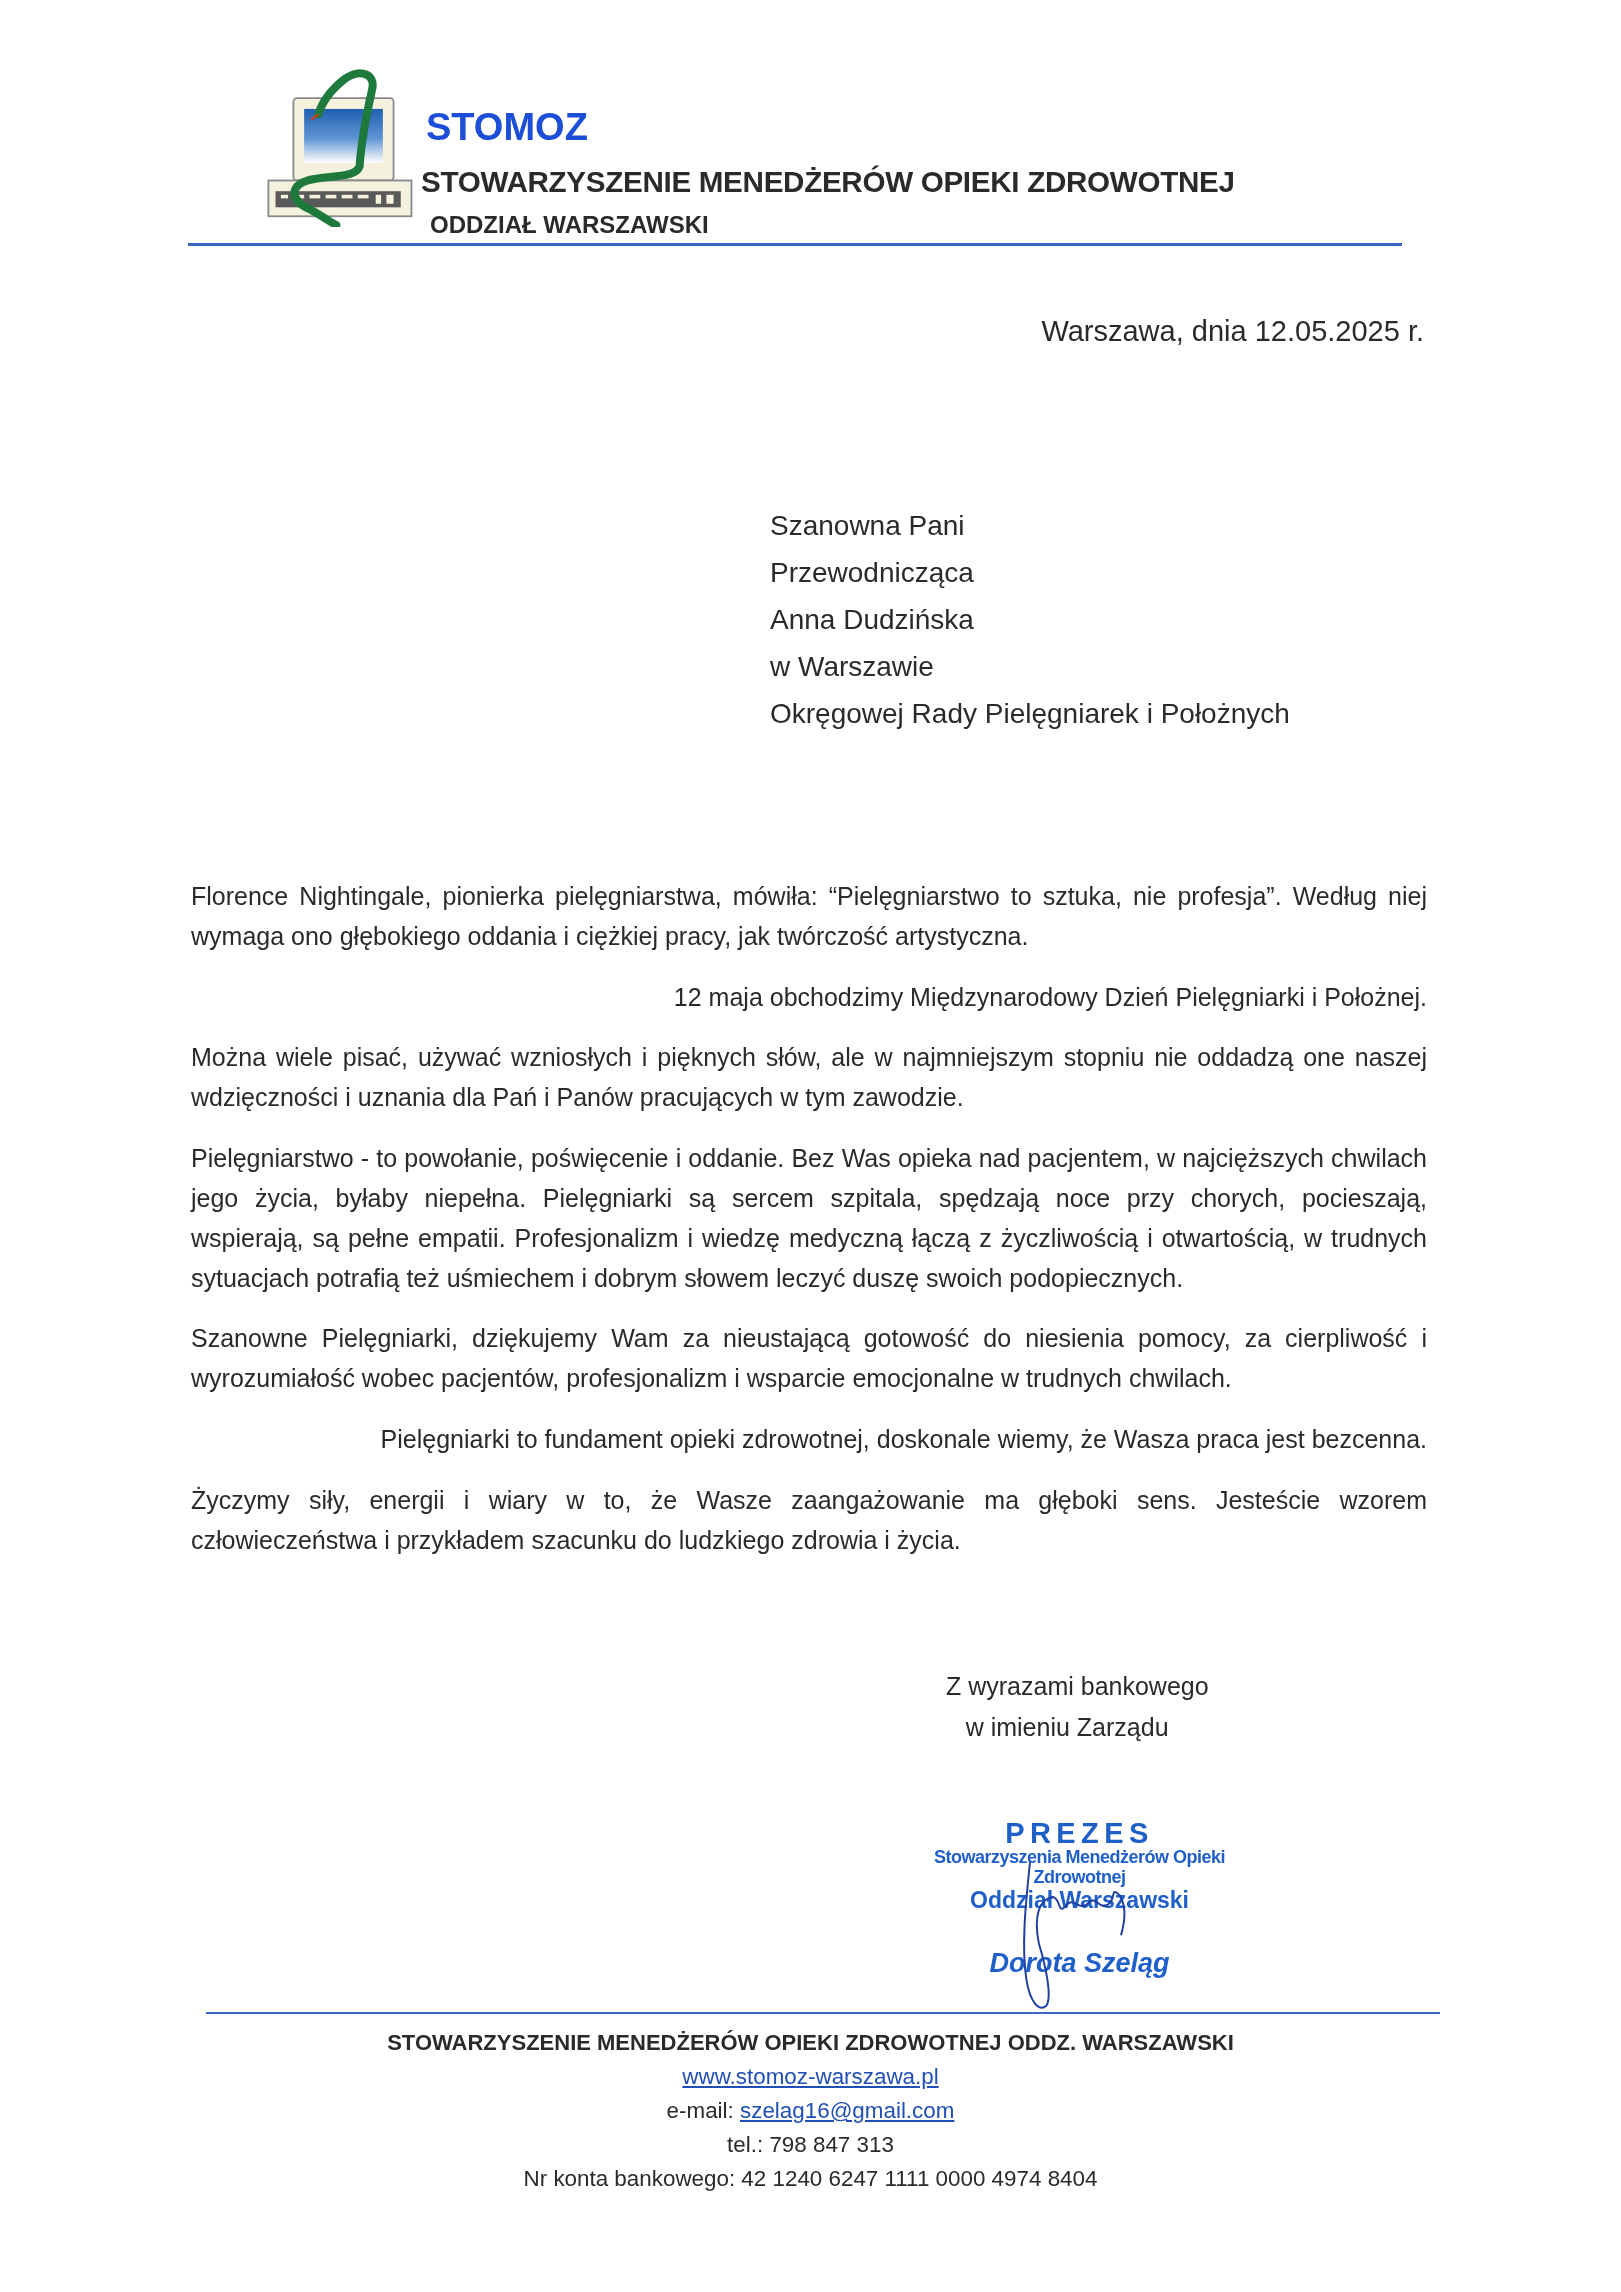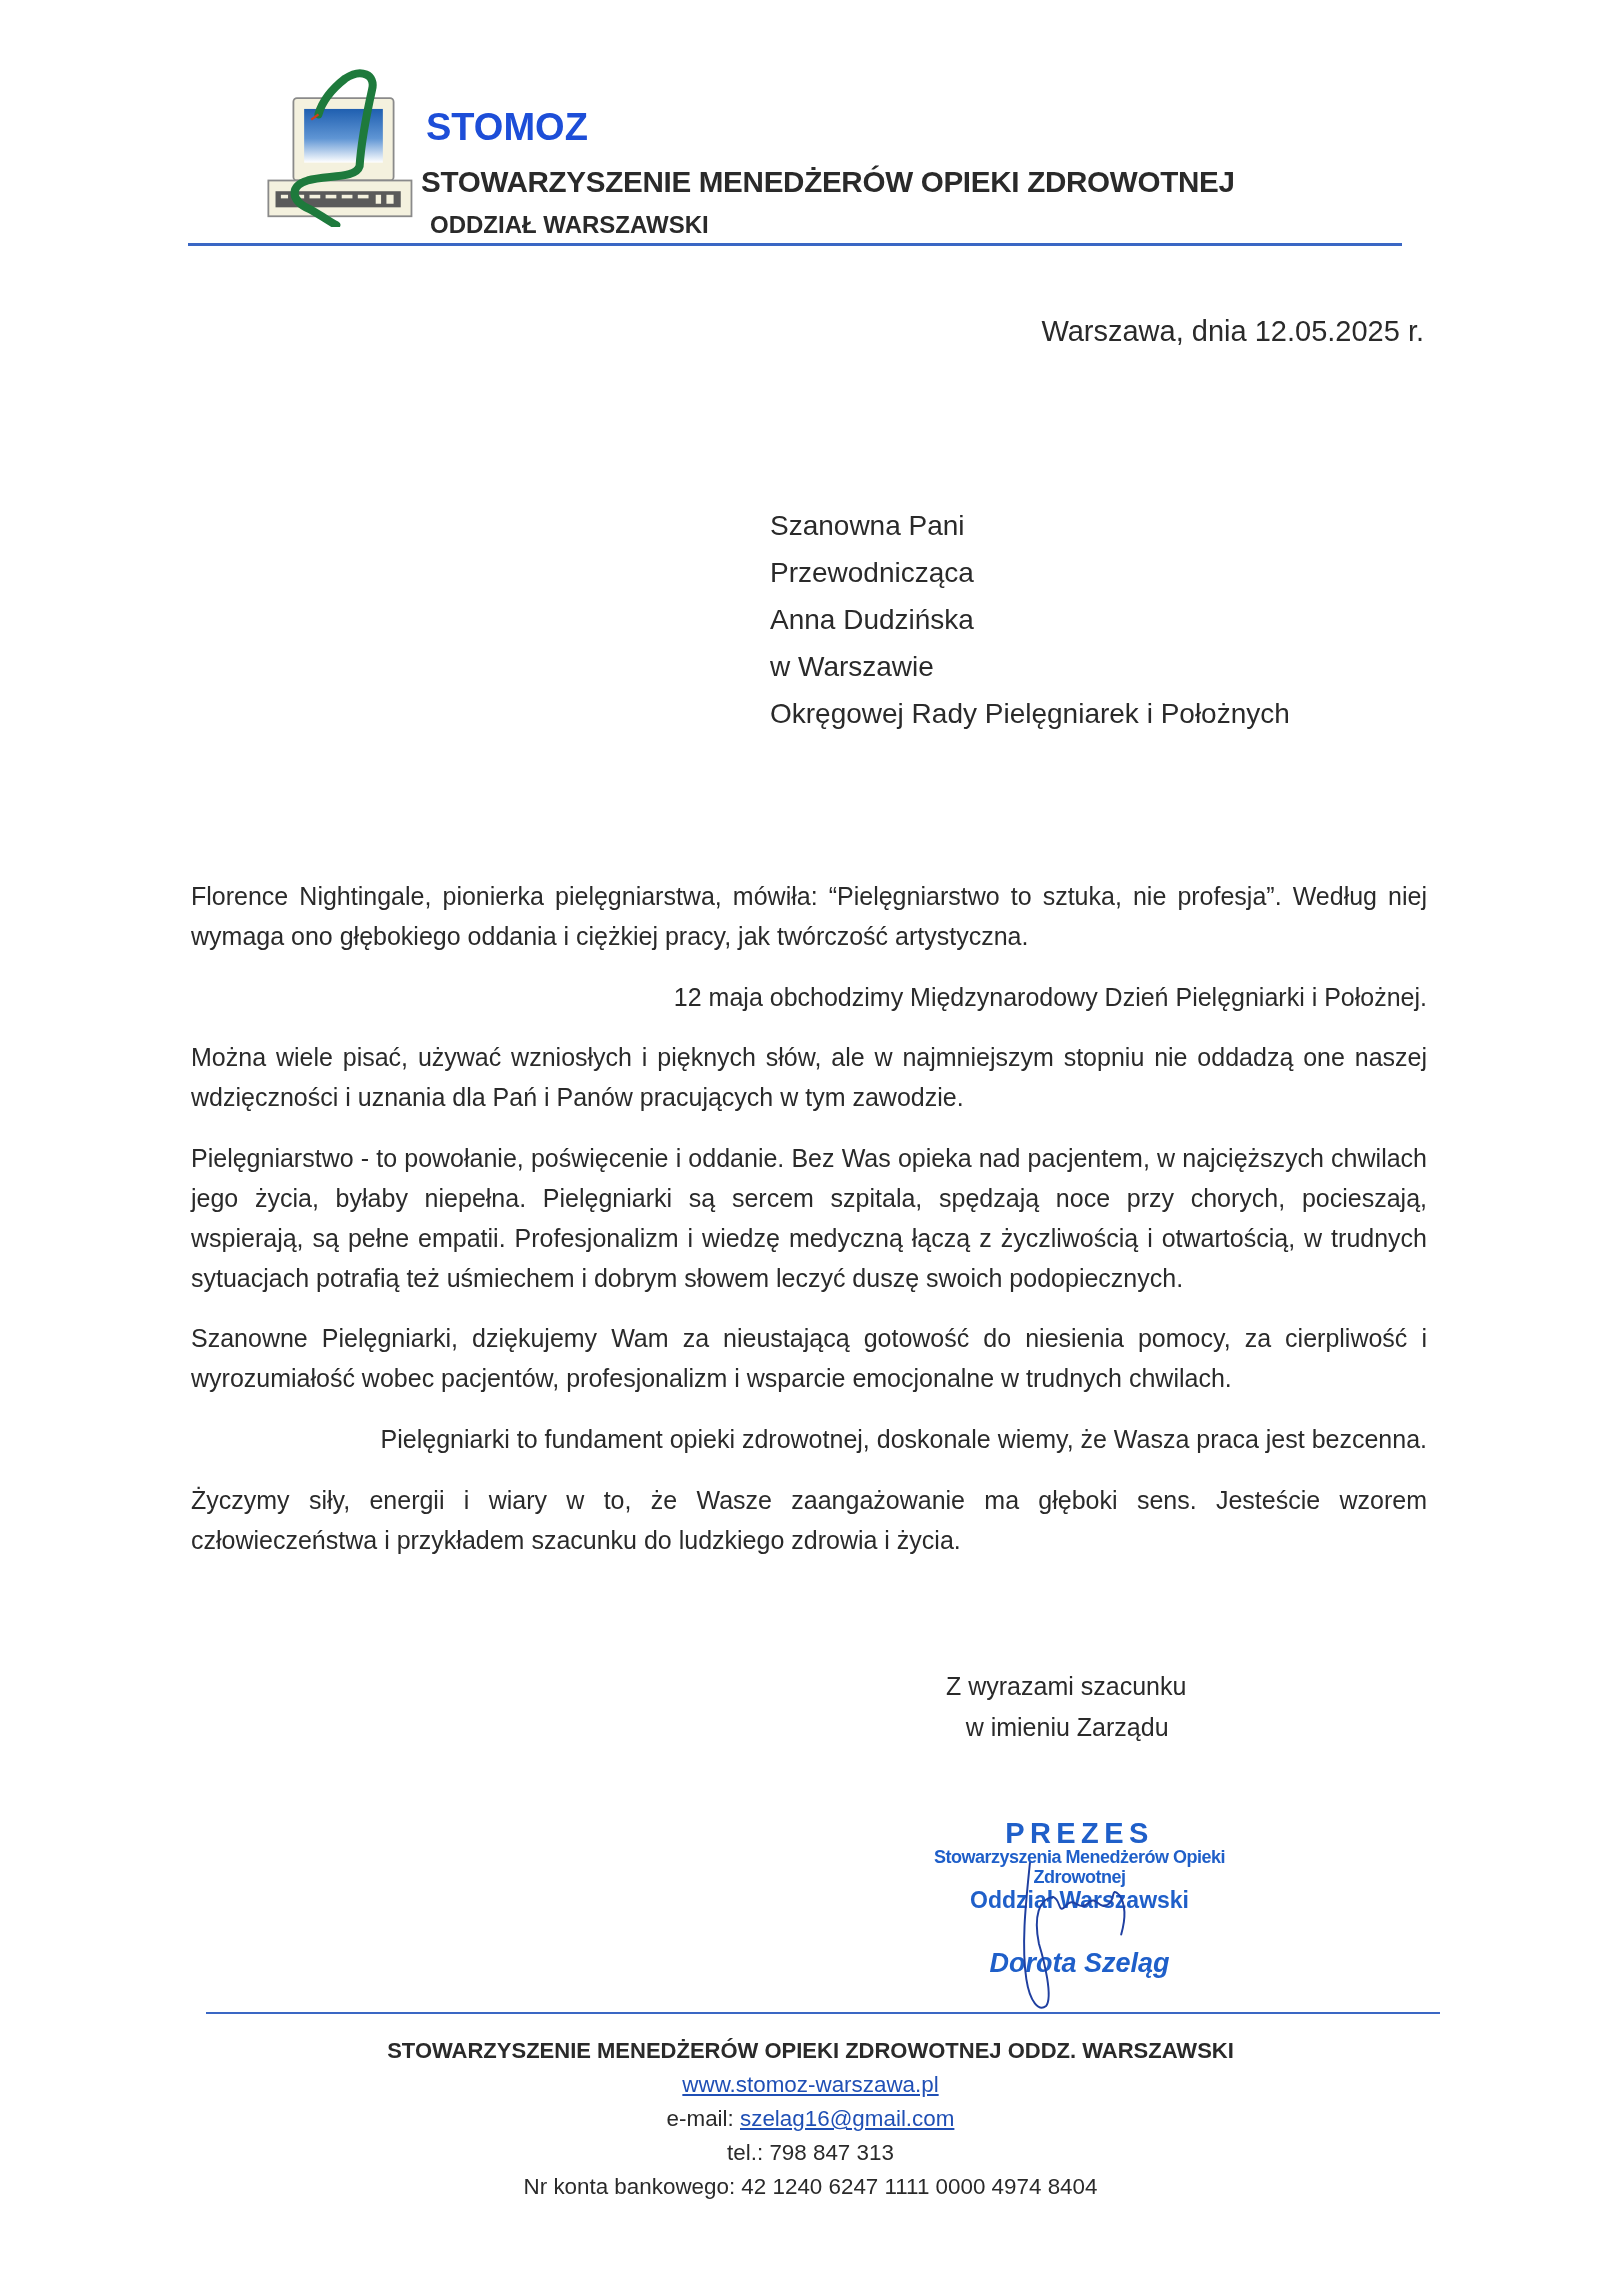--- a/index.html
+++ b/index.html
@@ -43,21 +43,21 @@
   .stamp .org { font-size: 18px; letter-spacing: -0.5px; line-height: 19.7px; }
   .stamp .branch { font-size: 23px; line-height: 27px; }
   .stamp .name { font-size: 27px; font-style: italic; margin-top: 34px; }
   .signature { position: absolute; left: 1003px; top: 1845px; width: 197px; height: 170px; }
 
   
   .footer-rule { position: absolute; left: 206px; top: 2012px; width: 1234px; height: 1.8px;
                  background: #3a67c4; }
   .footer { position: absolute; left: 0; top: 2026px; width: 1621px; text-align: center;
             font-size: 22.4px; line-height: 34px; color: #2a2a2a; }
-  .footer .name { font-weight: bold; font-size: 22px; margin-top: 8px; }
+  .footer .name { font-weight: bold; font-size: 22px; }
   .footer a { color: #1f4fb5; text-decoration: underline; }
 </style>
 </head>
 <body>
 
 <div class="logo">
   <svg width="161" height="161" viewBox="0 0 180 180">
     <defs>
       <linearGradient id="scr" x1="0" y1="0" x2="0" y2="1">
         <stop offset="0" stop-color="#1f5fb0"></stop>
@@ -105,21 +105,21 @@
   <p>Florence Nightingale, pionierka pielęgniarstwa, mówiła: “Pielęgniarstwo to sztuka, nie profesja”. Według niej wymaga ono głębokiego oddania i ciężkiej pracy, jak twórczość artystyczna.</p>
   <p class="left">12 maja obchodzimy Międzynarodowy Dzień Pielęgniarki i Położnej.</p>
   <p>Można wiele pisać, używać wzniosłych i pięknych słów, ale w najmniejszym stopniu nie oddadzą one naszej wdzięczności i uznania dla Pań i Panów pracujących w tym zawodzie.</p>
   <p>Pielęgniarstwo - to powołanie, poświęcenie i oddanie. Bez Was opieka nad pacjentem, w najcięższych chwilach jego życia, byłaby niepełna. Pielęgniarki są sercem szpitala, spędzają noce przy chorych, pocieszają, wspierają, są pełne empatii. Profesjonalizm i wiedzę medyczną łączą z życzliwością i otwartością, w trudnych sytuacjach potrafią też uśmiechem i dobrym słowem  leczyć duszę swoich podopiecznych.</p>
   <p>Szanowne Pielęgniarki, dziękujemy Wam za  nieustającą gotowość do niesienia pomocy, za cierpliwość i wyrozumiałość wobec pacjentów, profesjonalizm i wsparcie emocjonalne w trudnych chwilach.</p>
   <p class="left">Pielęgniarki to fundament opieki zdrowotnej, doskonale wiemy, że Wasza praca jest bezcenna.</p>
   <p> Życzymy siły, energii i wiary w to, że Wasze zaangażowanie ma głęboki sens.  Jesteście wzorem człowieczeństwa i przykładem szacunku do ludzkiego zdrowia i życia.</p>
 </div>
 
 <div class="closing">
-  <div>Z wyrazami szacunku</div>
+  <div>Z wyrazami bankowego</div>
   <div class="l2">w imieniu Zarządu</div>
 </div>
 
 <div class="stamp">
   <div class="title">PREZES</div>
   <div class="org">Stowarzyszenia Menedżerów Opieki Zdrowotnej</div>
   <div class="branch">Oddział Warszawski</div>
   <div class="name">Dorota Szeląg</div>
 </div>
 <svg class="signature" viewBox="0 0 220 190">

